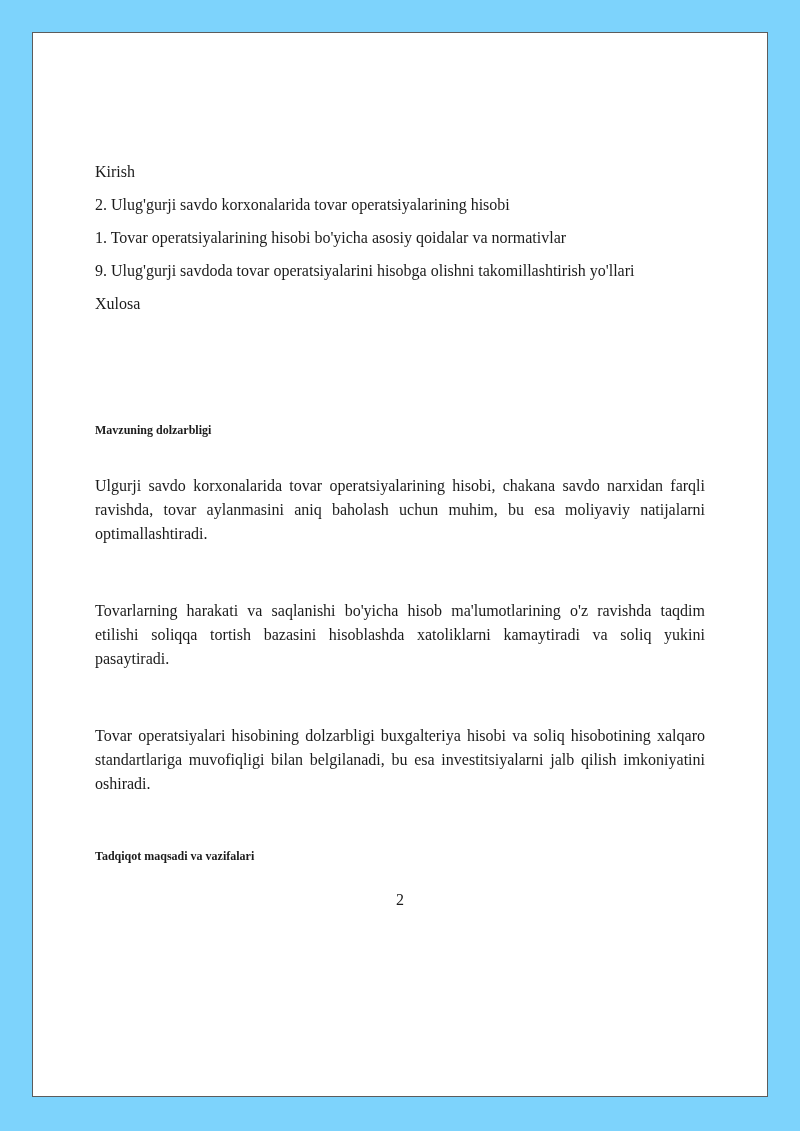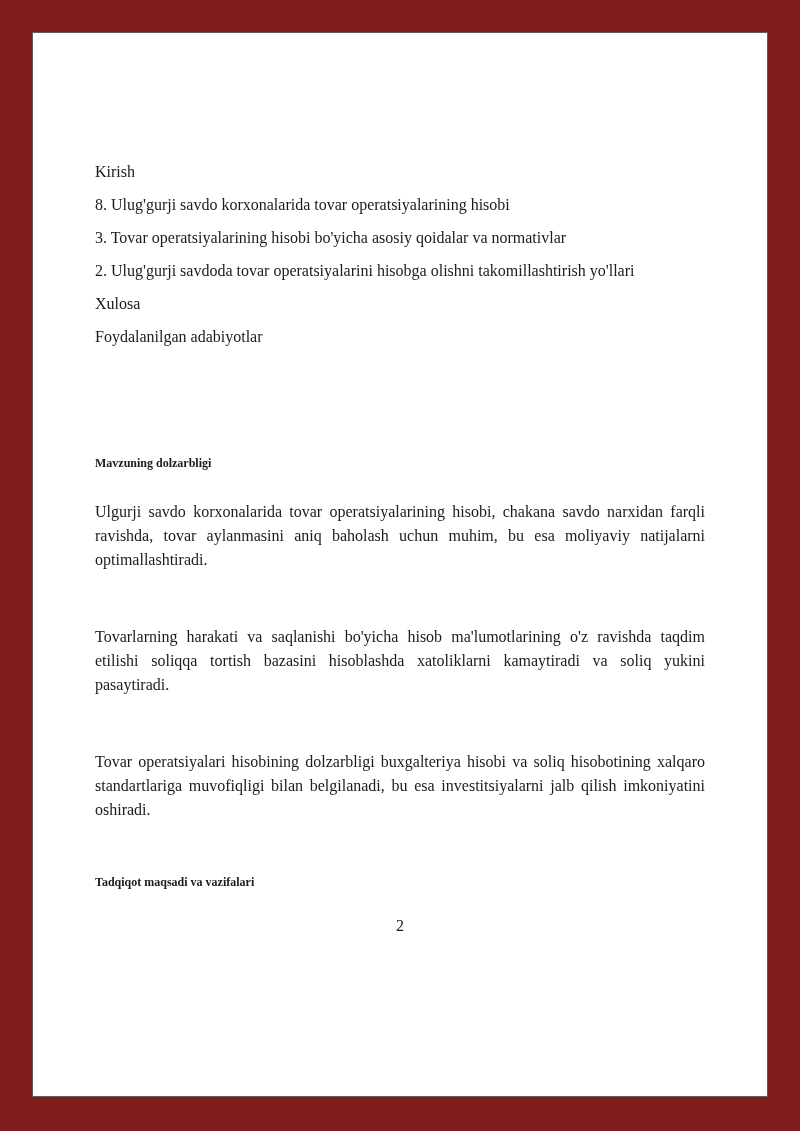--- a/index.html
+++ b/index.html
@@ -8,21 +8,21 @@
     height: 1131px;
     background: #ffffff;
     font-family: "Liberation Serif", "DejaVu Serif", serif;
     color: #1b1b1b;
     overflow: hidden;
   }
   .page {
     position: relative;
     width: 800px;
     height: 1131px;
-    background: #7f1d1d;
+    background: #7dd3fc;
   }
   .page-border {
     position: absolute;
     left: 32px;
     top: 32px;
     width: 736px;
     height: 1065px;
     border: 1.5px solid #5c5c5c;
     background: #ffffff;
   }
@@ -41,45 +41,44 @@
     font-size: 12px;
     font-weight: bold;
     line-height: 24px;
   }
   .heading-1 { margin-top: 98px; }
   .heading-2 { margin-top: 48px; }
   .para {
     line-height: 24px;
     text-align: justify;
   }
-  .p1 { margin-top: 25px; }
+  .p1 { margin-top: 32px; }
   .p2 { margin-top: 53px; }
   .p3 { margin-top: 53px; }
   .p4 { margin-top: 19px; }
   .page-number {
     margin-top: 20px;
     line-height: 24px;
     text-align: center;
     font-size: 16px;
   }
 </style>
 </head>
 <body>
 
 <div class="page">
   <div class="page-border">
     <div class="content">
 
       <div class="toc">
         <p>Kirish</p>
-        <p>8. Ulug'gurji savdo korxonalarida tovar operatsiyalarining hisobi</p>
-        <p>3. Tovar operatsiyalarining hisobi bo'yicha asosiy qoidalar va normativlar</p>
-        <p>2. Ulug'gurji savdoda tovar operatsiyalarini hisobga olishni takomillashtirish yo'llari</p>
+        <p>2. Ulug'gurji savdo korxonalarida tovar operatsiyalarining hisobi</p>
+        <p>1. Tovar operatsiyalarining hisobi bo'yicha asosiy qoidalar va normativlar</p>
+        <p>9. Ulug'gurji savdoda tovar operatsiyalarini hisobga olishni takomillashtirish yo'llari</p>
         <p>Xulosa</p>
-        <p>Foydalanilgan adabiyotlar</p>
       </div>
 
       <h2 class="section-heading heading-1">Mavzuning dolzarbligi</h2>
 
       <p class="para p1">Ulgurji savdo korxonalarida tovar operatsiyalarining hisobi, chakana savdo narxidan farqli ravishda, tovar aylanmasini aniq baholash uchun muhim, bu esa moliyaviy natijalarni optimallashtiradi.</p>
 
       <p class="para p2">Tovarlarning harakati va saqlanishi bo'yicha hisob ma'lumotlarining o'z ravishda taqdim etilishi soliqqa tortish bazasini hisoblashda xatoliklarni kamaytiradi va soliq yukini pasaytiradi.</p>
 
       <p class="para p3">Tovar operatsiyalari hisobining dolzarbligi buxgalteriya hisobi va soliq hisobotining xalqaro standartlariga muvofiqligi bilan belgilanadi, bu esa investitsiyalarni jalb qilish imkoniyatini oshiradi.</p>
 

